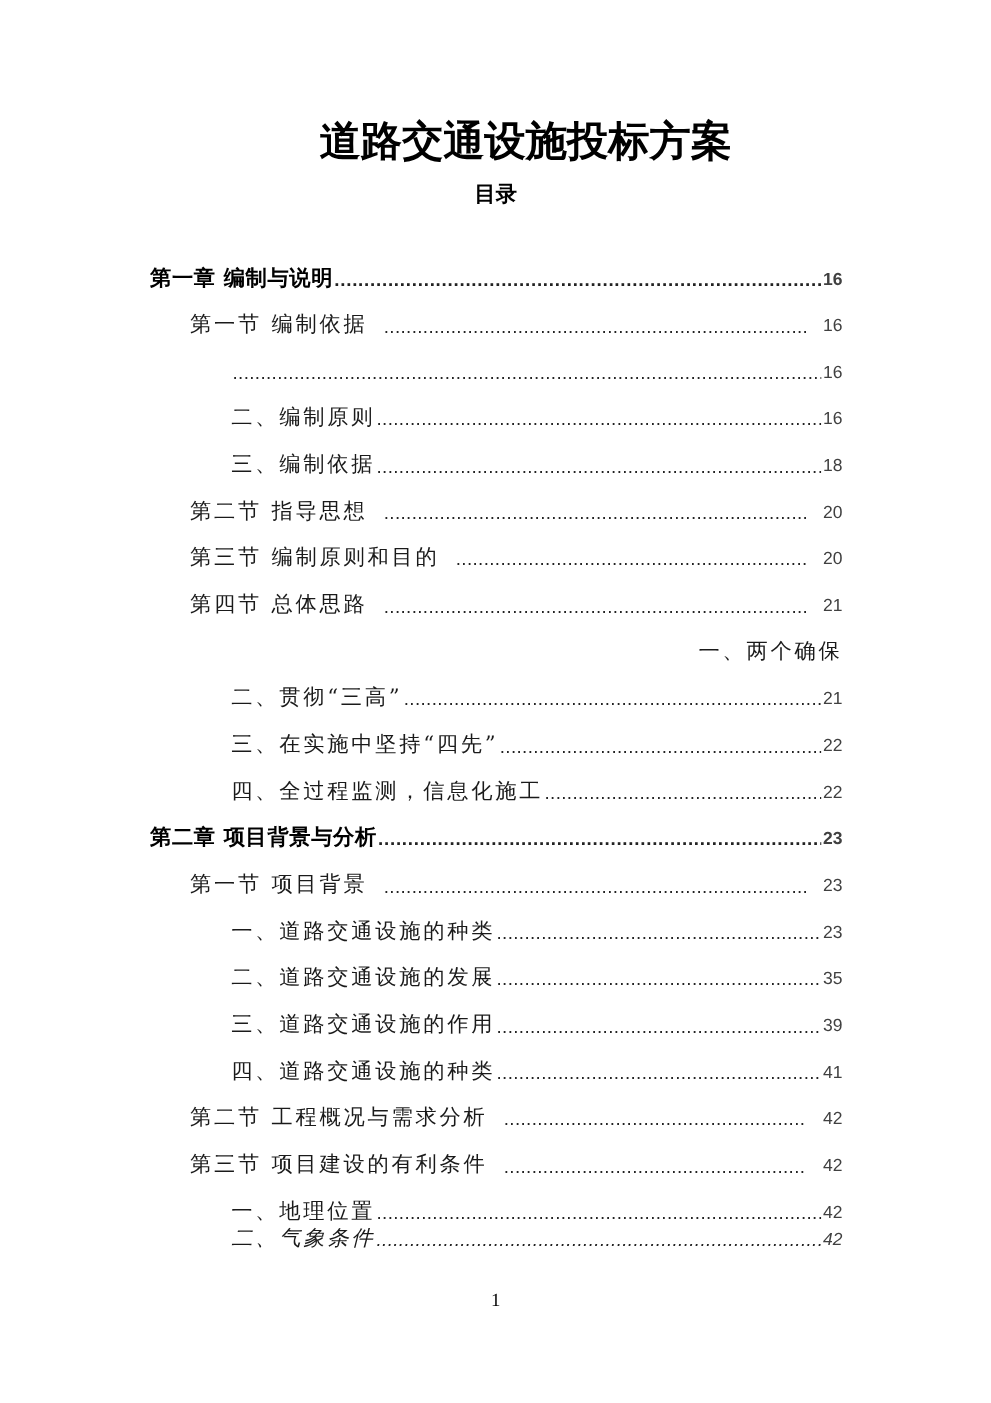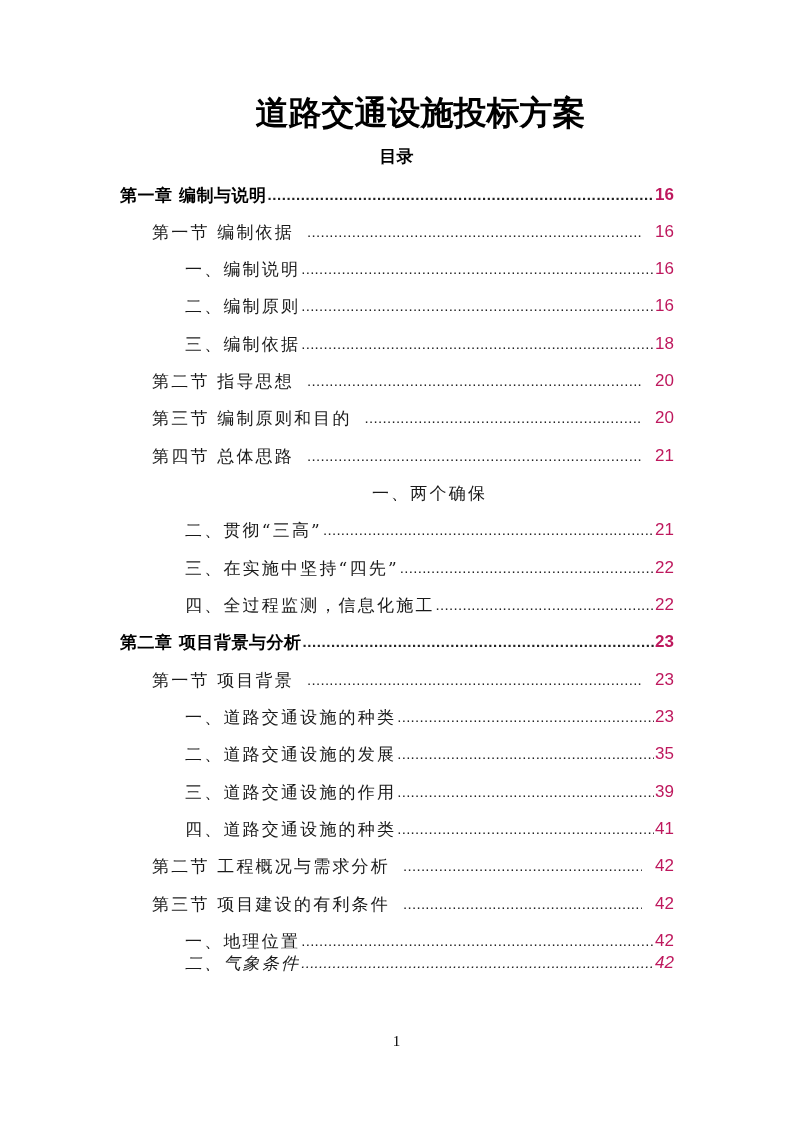--- a/index.html
+++ b/index.html
@@ -41,26 +41,27 @@
     .toc {
       position: absolute;
       top: 176px;
       left: 0;
       width: 793px;
     }
     .toc-row {
       position: absolute;
       height: 34px;
       display: flex;
-      align-items: center;
+      align-items: flex-end;
       right: 119px;
       white-space: nowrap;
       overflow: hidden;
       font-size: 17px;
       line-height: 34px;
+      margin-top: 28px;
     }
     .toc-row.level-1 { left: 120px; }
     .toc-row.level-2 { left: 152px; gap: 12px; }
     .toc-row.level-3 { left: 185px; }
     .toc-label {
       flex: 0 0 auto;
       letter-spacing: 2.2px;
       font-family: "DejaVu Serif", serif;
       color: #1a1a1a;
     }
@@ -84,22 +85,22 @@
     .toc-dots::after {
       content: "........................................................................................................................................................................................";
     }
     .toc-row.level-1 .toc-dots {
       font-weight: bold;
       letter-spacing: 0.6px;
     }
     .toc-page {
       flex: 0 0 auto;
       font-family: "Liberation Sans", sans-serif;
-      font-size: 17px;
-      color: #be185d;
+      font-size: 14px;
+      color: #404040;
     }
     .toc-row.level-1 .toc-page {
       font-weight: bold;
     }
     .page-number {
       position: absolute;
       top: 1033px;
       left: 0;
       width: 793px;
       text-align: center;
@@ -119,21 +120,20 @@
       <span class="toc-label">第一章  编制与说明</span>
       <span class="toc-dots"></span>
       <span class="toc-page">16</span>
     </div>
     <div class="toc-row level-2" style="top:39px;">
       <span class="toc-label">第一节  编制依据</span>
       <span class="toc-dots"></span>
       <span class="toc-page">16</span>
     </div>
     <div class="toc-row level-3" style="top:76px;">
-      <span class="toc-label">一、编制说明</span>
       <span class="toc-dots"></span>
       <span class="toc-page">16</span>
     </div>
     <div class="toc-row level-3" style="top:113px;">
       <span class="toc-label">二、编制原则</span>
       <span class="toc-dots"></span>
       <span class="toc-page">16</span>
     </div>
     <div class="toc-row level-3" style="top:151px;">
       <span class="toc-label">三、编制依据</span>

